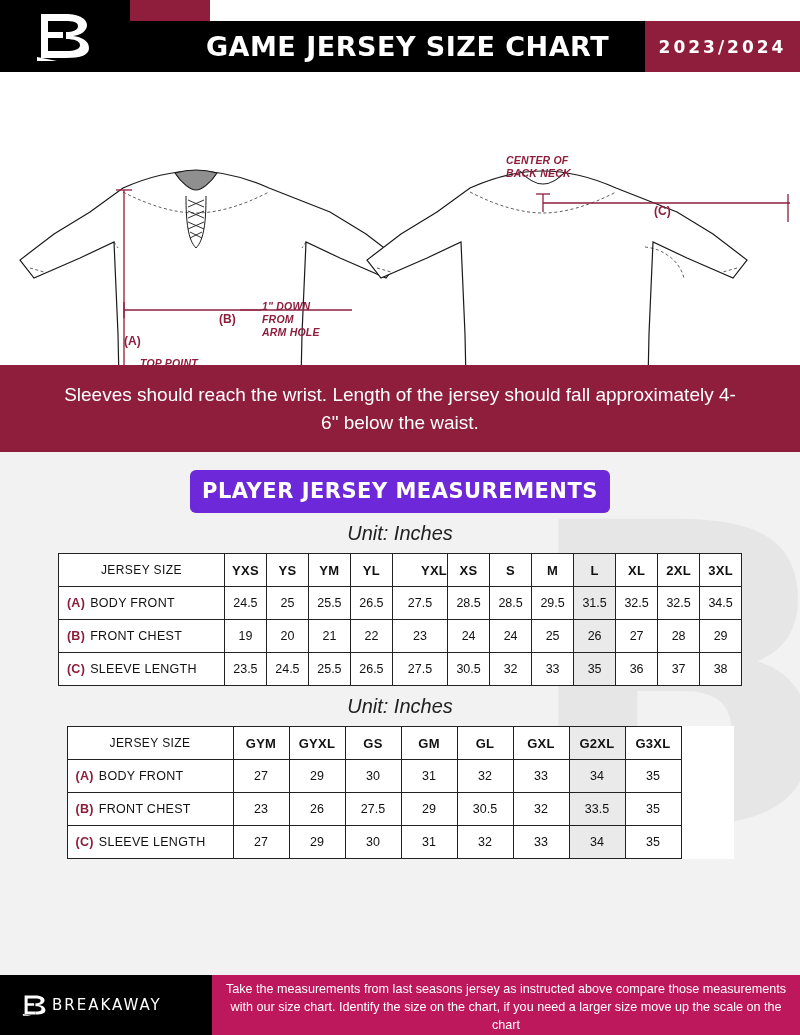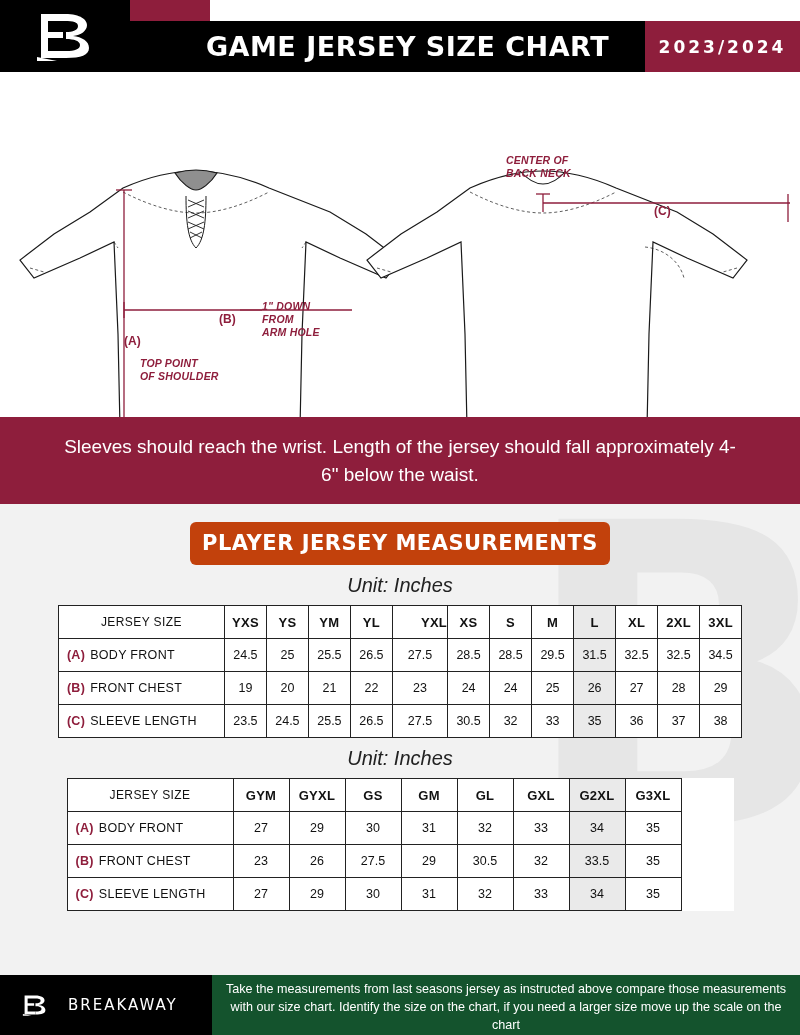--- a/index.html
+++ b/index.html
@@ -72,21 +72,21 @@
     font-size: 17px;
     font-weight: bold;
     letter-spacing: 3px;
     display: flex; align-items: center; justify-content: center;
     font-family: "DejaVu Sans", sans-serif;
   }
 
   
   .diagram {
     position: relative;
-    height: 345px;
+    height: 293px;
     background: #ffffff;
     z-index: 2;
   }
   .diagram svg { display: block; }
   .note {
     position: absolute;
     font-style: italic;
     font-size: 10.5px;
     color: #8e1e3c;
     font-weight: bold;
@@ -111,21 +111,21 @@
     font-size: 19px;
     line-height: 1.45;
     z-index: 2;
   }
 
   
   .section { position: relative; z-index: 2; }
   .section-title {
     margin: 18px auto 0;
     width: 420px;
-    background: #c2410c;
+    background: #6d28d9;
     color: #fff;
     text-align: center;
     font-size: 21px;
     font-weight: bold;
     letter-spacing: .5px;
     padding: 9px 0 10px;
     border-radius: 6px;
     font-family: "DejaVu Sans", sans-serif;
   }
   .unit {
@@ -180,32 +180,32 @@
     left: 0; bottom: 0;
     width: 800px; height: 60px;
     display: flex;
     z-index: 3;
   }
   .footer-logo {
     width: 212px;
     background: #000;
     display: flex;
     align-items: center;
-    gap: 20px;
+    gap: 4px;
     padding-left: 22px;
   }
   .footer-logo .fl-text {
     color: #fff;
     font-size: 15px;
     letter-spacing: 2px;
     font-family: "DejaVu Sans", sans-serif;
   }
   .footer-text {
     flex: 1;
-    background: #14532d;
+    background: #be185d;
     color: #fff;
     font-size: 12.6px;
     line-height: 1.42;
     padding: 6px 14px 0 14px;
     text-align: center;
   }
 </style>
 </head>
 <body>
 

